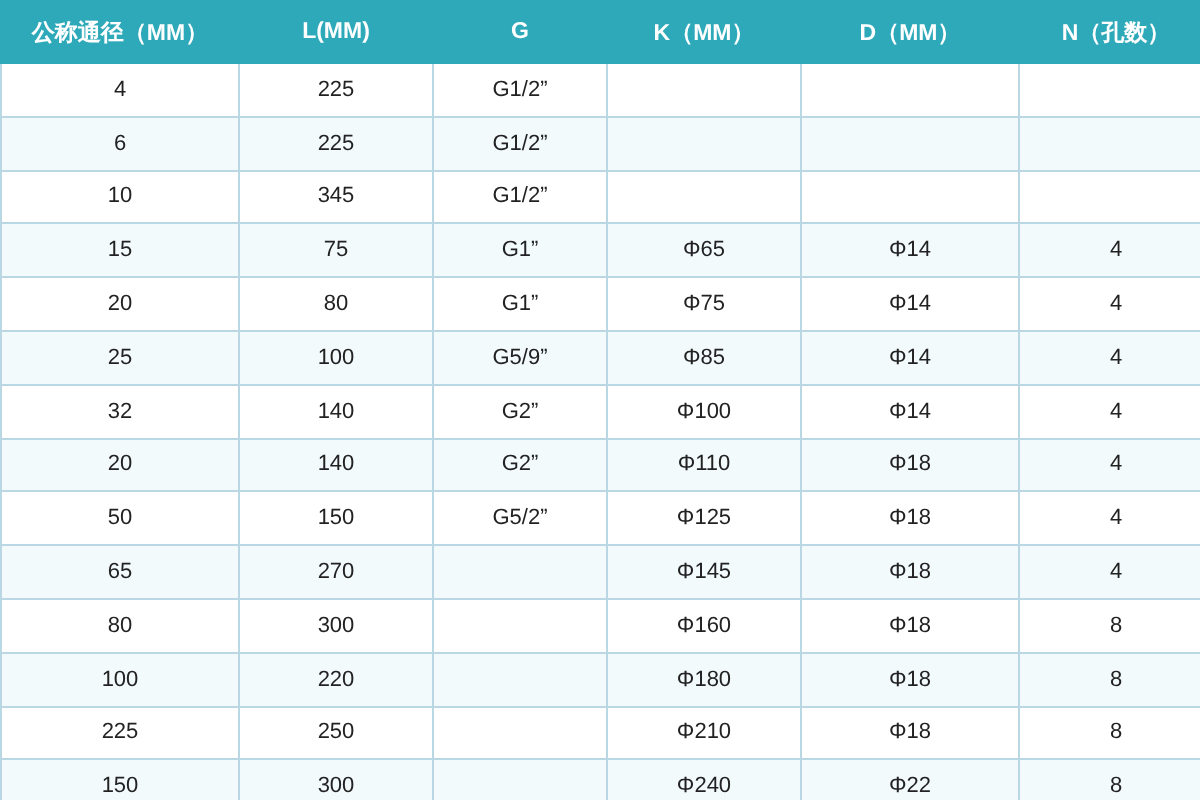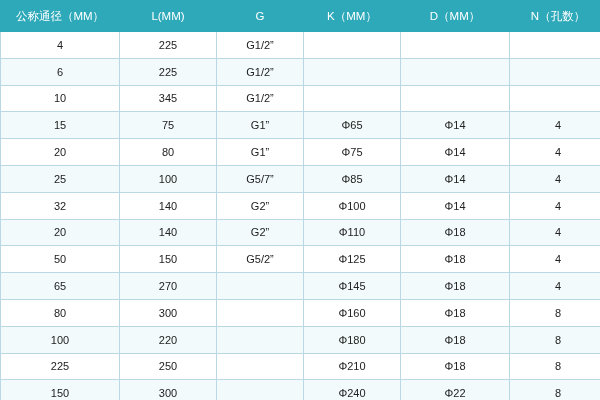--- a/index.html
+++ b/index.html
@@ -26,21 +26,21 @@
     color: #222222;
     height: 25.8px;
     padding: 0;
     overflow: hidden;
     white-space: nowrap;
   }
   #spec-table thead th {
     background: #2ea9b9;
     color: #ffffff;
     font-size: 11.5px;
-    font-weight: normal;
+    font-weight: bold;
     border: 1px solid #2ea9b9;
     height: 30px;
   }
   #spec-table tbody tr:nth-child(even) td {
     background: #f2fafc;
   }
   #spec-table tbody tr:nth-child(odd) td {
     background: #ffffff;
   }
   .col0 { width: 118px; }
@@ -101,21 +101,21 @@
       <td class="col0">20</td>
       <td class="col1">80</td>
       <td class="col2">G1”</td>
       <td class="col3">Φ75</td>
       <td class="col4">Φ14</td>
       <td class="col5">4</td>
     </tr>
     <tr>
       <td class="col0">25</td>
       <td class="col1">100</td>
-      <td class="col2">G5/7”</td>
+      <td class="col2">G5/9”</td>
       <td class="col3">Φ85</td>
       <td class="col4">Φ14</td>
       <td class="col5">4</td>
     </tr>
     <tr>
       <td class="col0">32</td>
       <td class="col1">140</td>
       <td class="col2">G2”</td>
       <td class="col3">Φ100</td>
       <td class="col4">Φ14</td>

